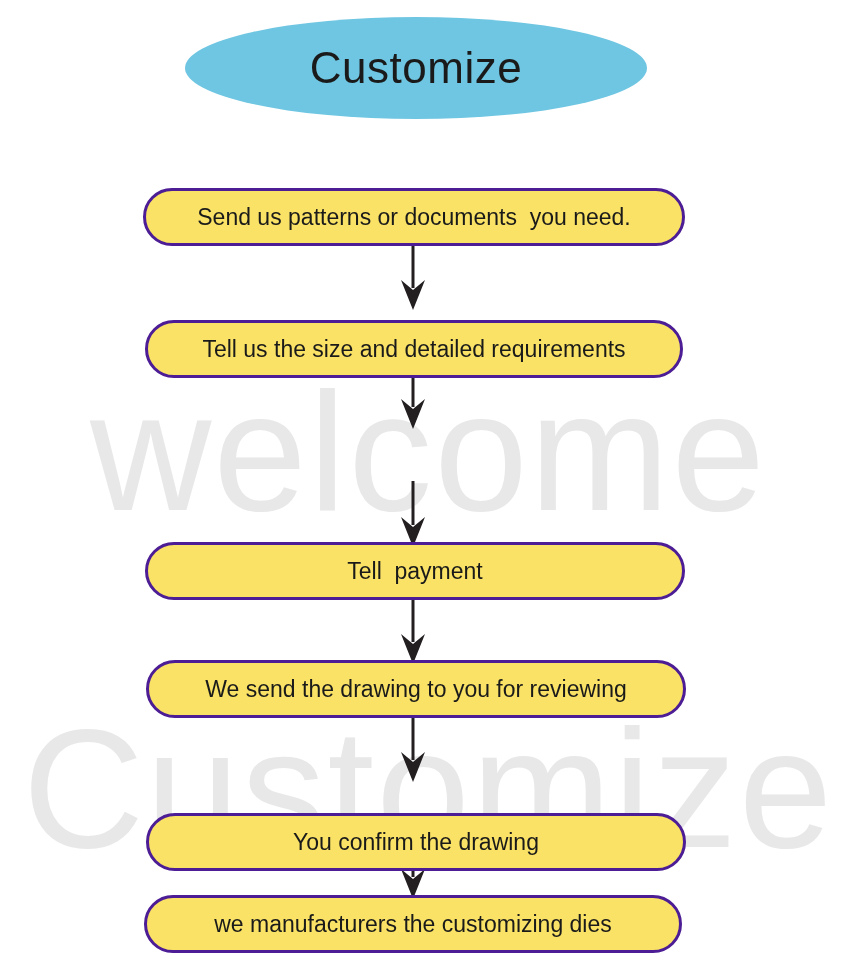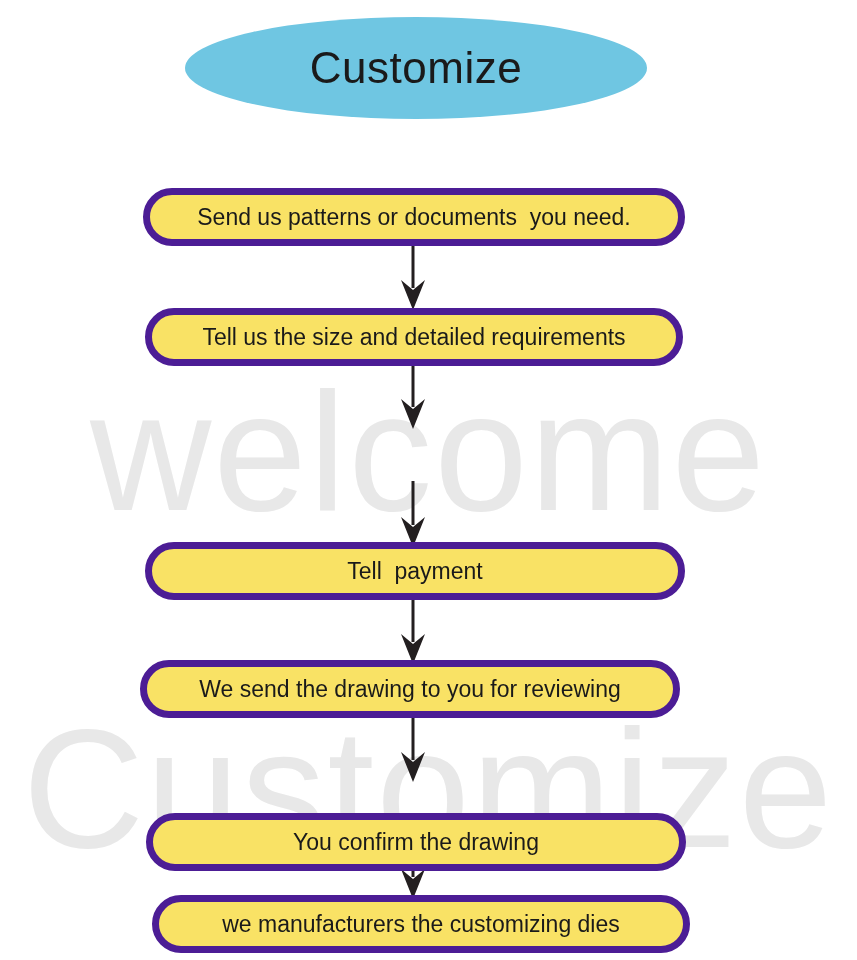--- a/index.html
+++ b/index.html
@@ -64,43 +64,43 @@
   }
 
   
   .flow-box {
     position: absolute;
     left: 145px;
     width: 540px;
     height: 58px;
     box-sizing: border-box;
     background: #F9E265;
-    border: 7px solid #4c1d95;
+    border: 3px solid #4c1d95;
     border-radius: 30px;
     z-index: 3;
     display: flex;
     align-items: center;
     justify-content: center;
   }
   .flow-box .box-text {
     font-size: 23px;
     color: #1a1a1a;
     font-family: "Liberation Sans", sans-serif;
     white-space: pre;
     line-height: 1;
   }
 
   
   #flow-box-1 { top: 188px; left: 143px; width: 542px; }
-  #flow-box-2 { top: 308px; left: 145px; width: 538px; justify-content: center; }
+  #flow-box-2 { top: 320px; left: 145px; width: 538px; justify-content: center; }
   #flow-box-3 { top: 425px; left: 149px; width: 536px; }
   #flow-box-4 { top: 542px; left: 145px; width: 540px; }
-  #flow-box-5 { top: 660px; left: 140px; width: 540px; }
+  #flow-box-5 { top: 660px; left: 146px; width: 540px; }
   #flow-box-6 { top: 813px; left: 146px; width: 540px; align-items: center; }
-  #flow-box-7 { top: 895px; left: 152px; width: 538px; text-align: center; }
+  #flow-box-7 { top: 895px; left: 144px; width: 538px; text-align: center; }
 
   
   .connector {
     position: absolute;
     left: 399px;
     width: 28px;
     height: 66px;
     z-index: 2;
   }
   #connector-1 { top: 244px; }

